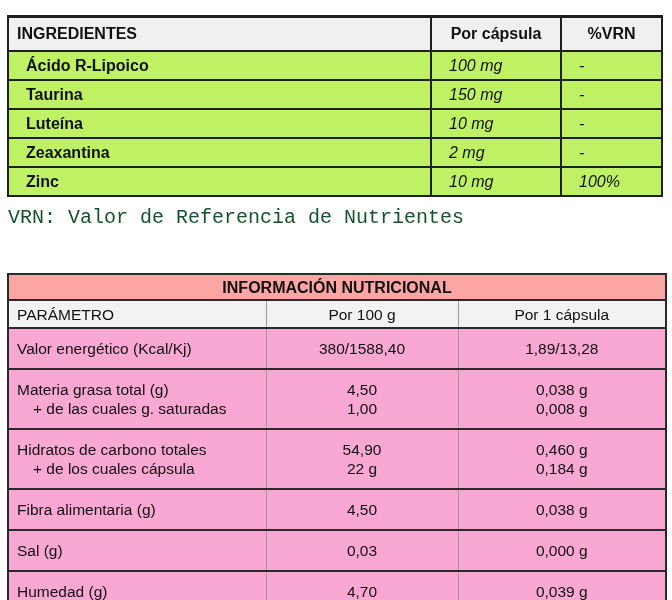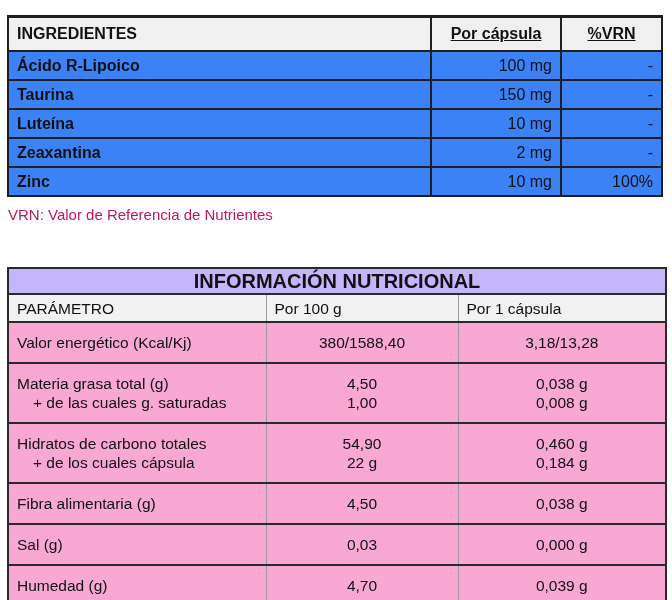--- a/index.html
+++ b/index.html
@@ -39,34 +39,35 @@
     white-space: nowrap;
   }
   table.ingredients th {
     background: #f0f0f0;
     font-weight: bold;
     height: 28px;
     padding: 2px 8px;
   }
   table.ingredients th.col-name { text-align: left; }
   table.ingredients th.col-val,
-  table.ingredients th.col-vrn { text-align: center; text-decoration: underline; }
+  table.ingredients th.col-vrn { text-align: center; }
   table.ingredients td {
     height: 23px;
-    padding: 2px 8px;
-    background: #3b82f6;
+    padding: 2px 17px;
+    background: #bef264;
   }
   table.ingredients td.cell-name { font-weight: bold; text-align: left; }
   table.ingredients td.cell-val,
-  table.ingredients td.cell-vrn { text-align: right; font-weight: normal; }
+  table.ingredients td.cell-vrn { text-align: left; font-weight: normal; font-style: italic; }
 
   .footnote {
     margin: 9px 0 0 1px;
-    font-size: 15px;
-    color: #be185d;
+    font-size: 20px;
+    color: #14532d;
+    font-family: Liberation Mono, monospace;
   }
 
   
   table.nutrition {
     border-collapse: collapse;
     width: 658px;
     table-layout: fixed;
     margin-top: 44px;
     border: 2px solid #2a2a2a;
   }
@@ -80,35 +81,35 @@
     line-height: 19px;
     vertical-align: middle;
     overflow: hidden;
   }
   table.nutrition th:first-child,
   table.nutrition td:first-child { border-left: 2px solid #2a2a2a; }
   table.nutrition th:last-child,
   table.nutrition td:last-child { border-right: 2px solid #2a2a2a; }
 
   table.nutrition .title-row th {
-    background: #c4b5fd;
+    background: #fca5a5;
     text-align: center;
     font-weight: bold;
-    font-size: 20px;
+    font-size: 16px;
     height: 22px;
     padding: 1px 6px;
   }
   table.nutrition .header-row th {
     background: #f2f2f2;
     font-weight: normal;
     height: 22px;
     padding: 2px 8px;
   }
   table.nutrition .header-row th.h-param { text-align: left; }
-  table.nutrition .header-row th.h-val { text-align: left; }
+  table.nutrition .header-row th.h-val { text-align: center; }
   table.nutrition td {
     background: #f9a8d4;
     padding: 10px 8px;
   }
   table.nutrition td.c-param { text-align: left; }
   table.nutrition td.c-val { text-align: center; }
   .subline { display: block; }
   td.c-param .subline { padding-left: 16px; }
 </style>
 </head>
@@ -173,21 +174,21 @@
       <tr class="header-row">
         <th class="h-param">PARÁMETRO</th>
         <th class="h-val">Por 100 g</th>
         <th class="h-val">Por 1 cápsula</th>
       </tr>
     </thead>
     <tbody>
       <tr>
         <td class="c-param">Valor energético (Kcal/Kj)</td>
         <td class="c-val">380/1588,40</td>
-        <td class="c-val">3,18/13,28</td>
+        <td class="c-val">1,89/13,28</td>
       </tr>
       <tr>
         <td class="c-param">
           <span class="subline-main">Materia grasa total (g)</span>
           <span class="subline">+ de las cuales g. saturadas</span>
         </td>
         <td class="c-val">
           <span>4,50</span>
           <span class="subline">1,00</span>
         </td>

